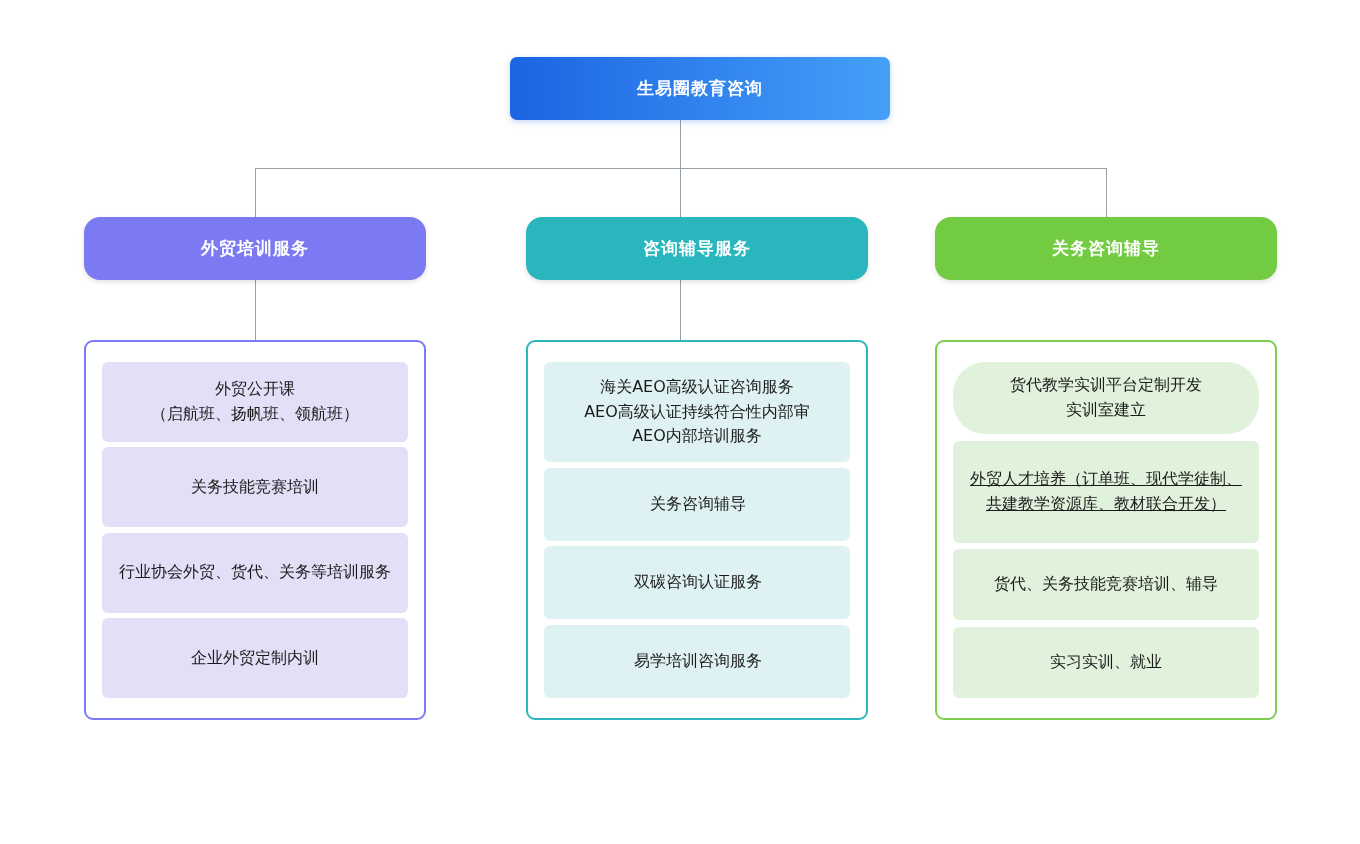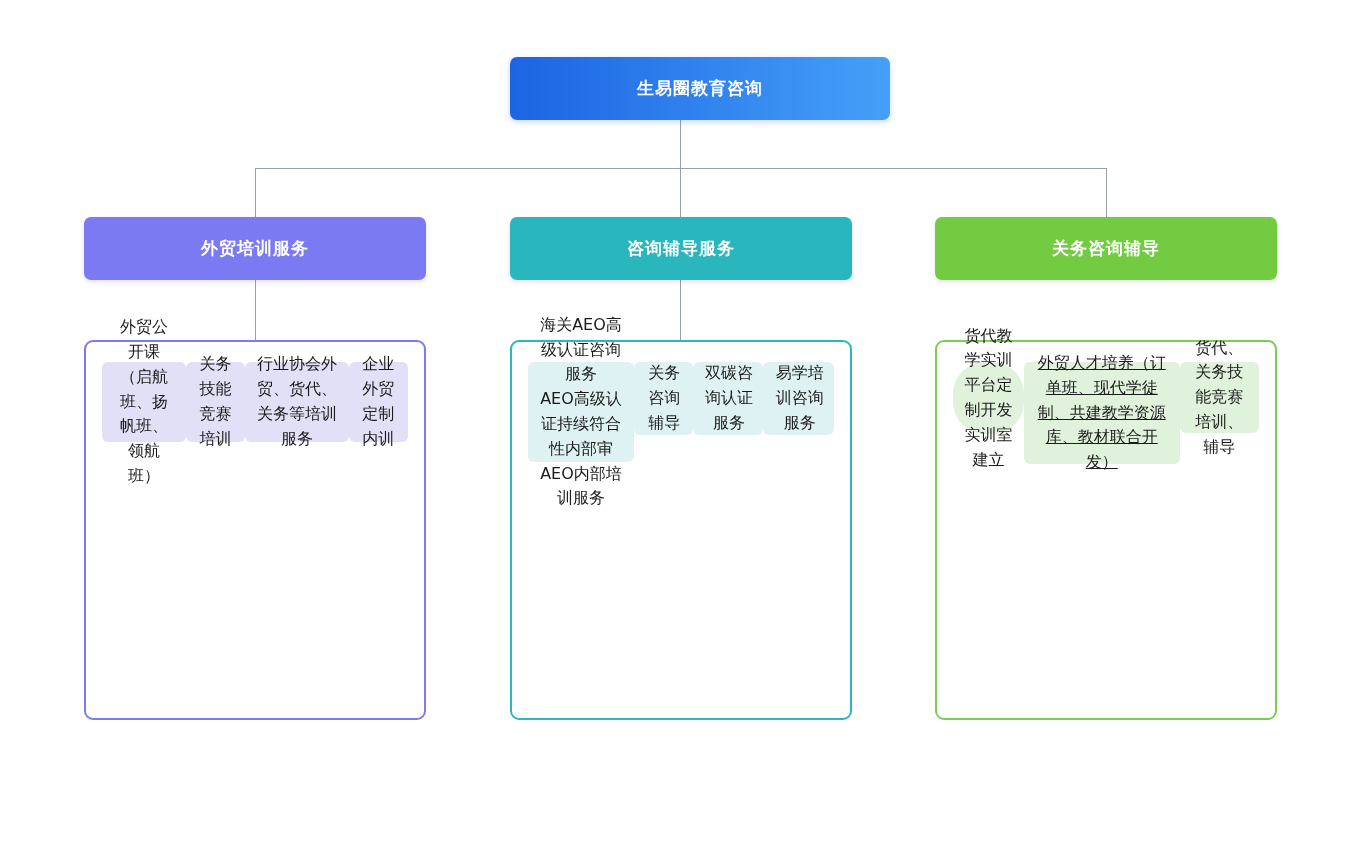--- a/index.html
+++ b/index.html
@@ -35,43 +35,43 @@
     box-shadow: 0 2px 6px rgba(30,100,227,0.25);
   }
 
   
   .branch {
     position: absolute;
     top: 217px;
     width: 342px;
   }
   .branch.b0 { left: 84px; }
-  .branch.b1 { left: 510px; }
+  .branch.b1 { left: 526px; }
   .branch.b2 { left: 935px; }
 
   .branch-header {
     height: 63px;
-    border-radius: 7px;
+    border-radius: 16px;
     display: flex; align-items: center; justify-content: center;
     color: #ffffff;
     font-size: 17px; font-weight: bold;
     letter-spacing: 1px;
     background: var(--hbg);
     box-shadow: 0 2px 5px rgba(0,0,0,0.12);
     margin-bottom: 60px;
   }
 
   .branch-container {
     height: 380px;
     border: 2px solid var(--bd);
     border-radius: 9px;
     background: #ffffff;
     padding: 20px 16px;
     display: flex;
-    flex-direction: row;
+    flex-direction: column;
     justify-content: space-between;
   }
 
   .leaf-node {
     border-radius: 6px;
     background: var(--ibg);
     display: flex; align-items: center; justify-content: center;
     text-align: center;
     color: #1b1b1b;
     font-size: 16px;
@@ -131,16 +131,17 @@
 
   <div class="branch b2" style="--hbg: #73CB41; --bd: #7CCE52; --ibg: #E0F2DC;">
     <div class="branch-header">
       <span>关务咨询辅导</span>
     </div>
     <div class="branch-container">
       <div class="leaf-node i0">货代教学实训平台定制开发
 实训室建立</div>
       <div class="leaf-node i1">外贸人才培养（订单班、现代学徒制、共建教学资源库、教材联合开发）</div>
       <div class="leaf-node i2">货代、关务技能竞赛培训、辅导</div>
+      <div class="leaf-node i3">实习实训、就业</div>
     </div>
   </div>
 
 </div>
 
 </body></html>

